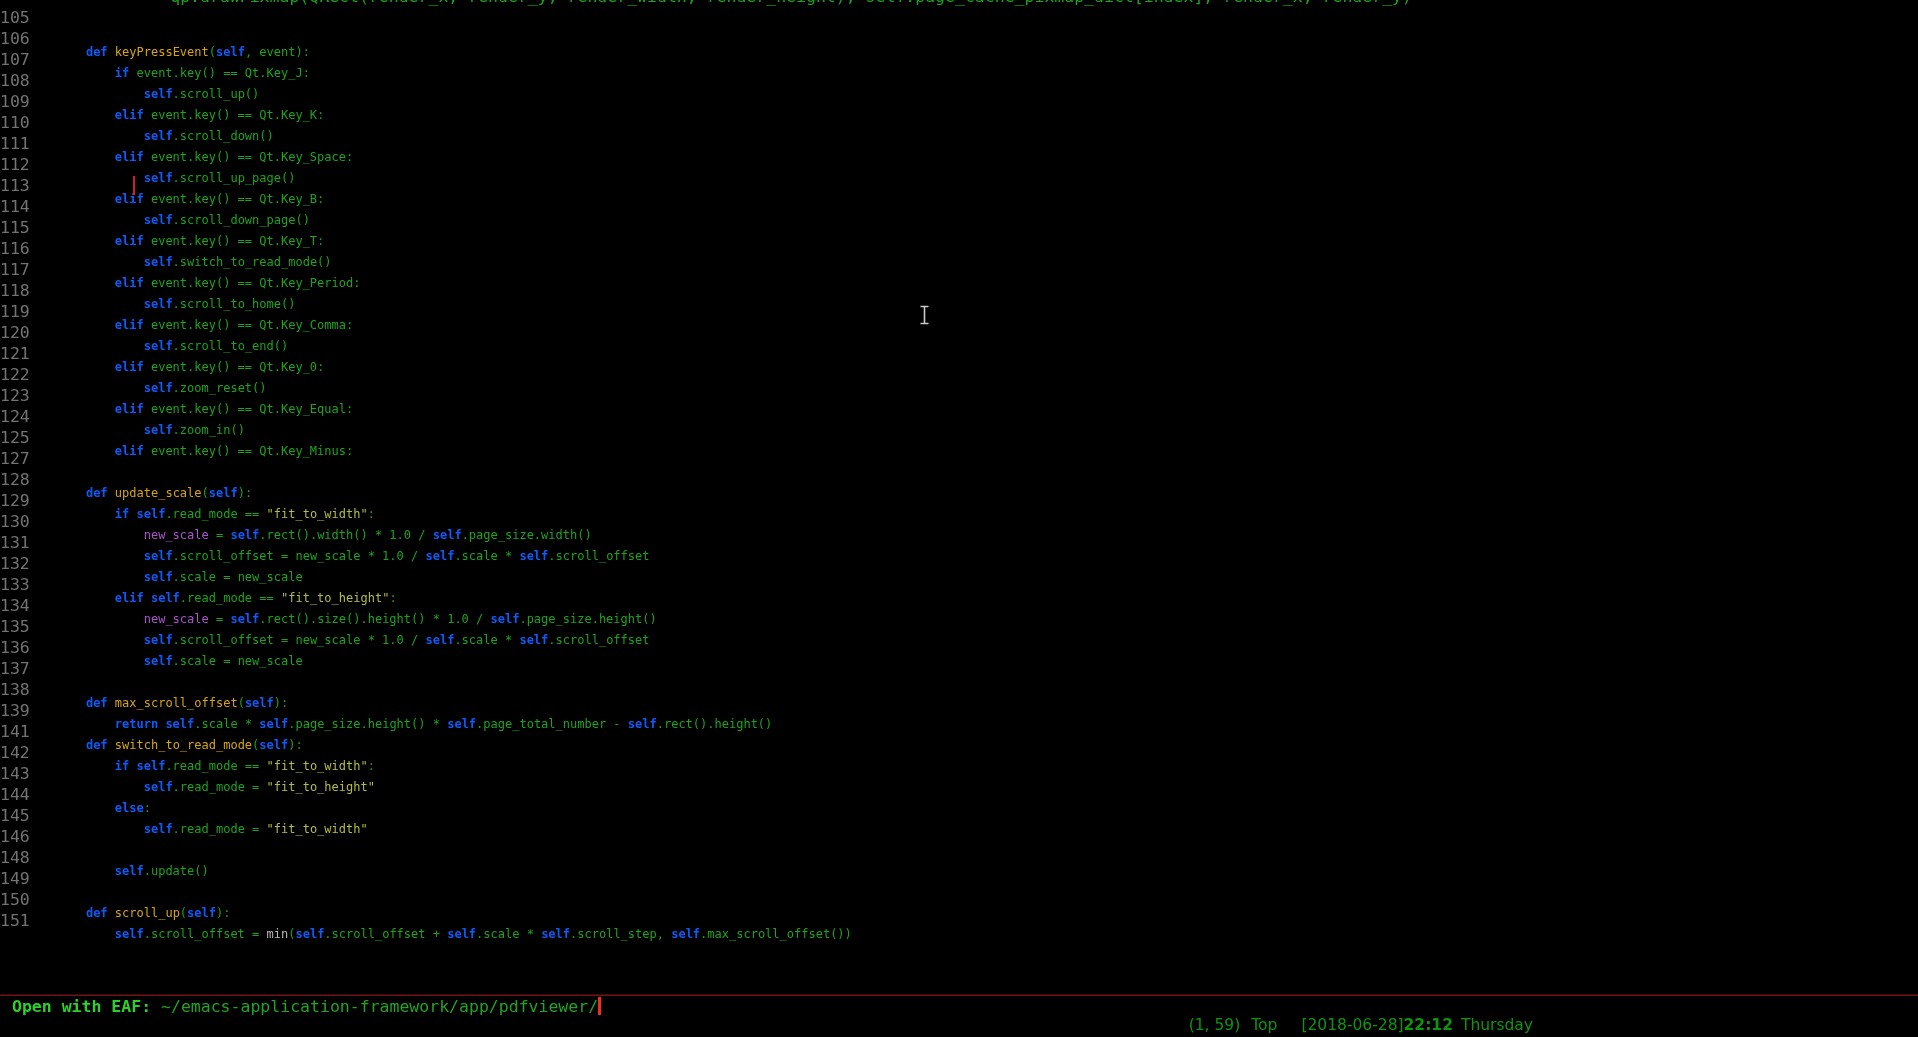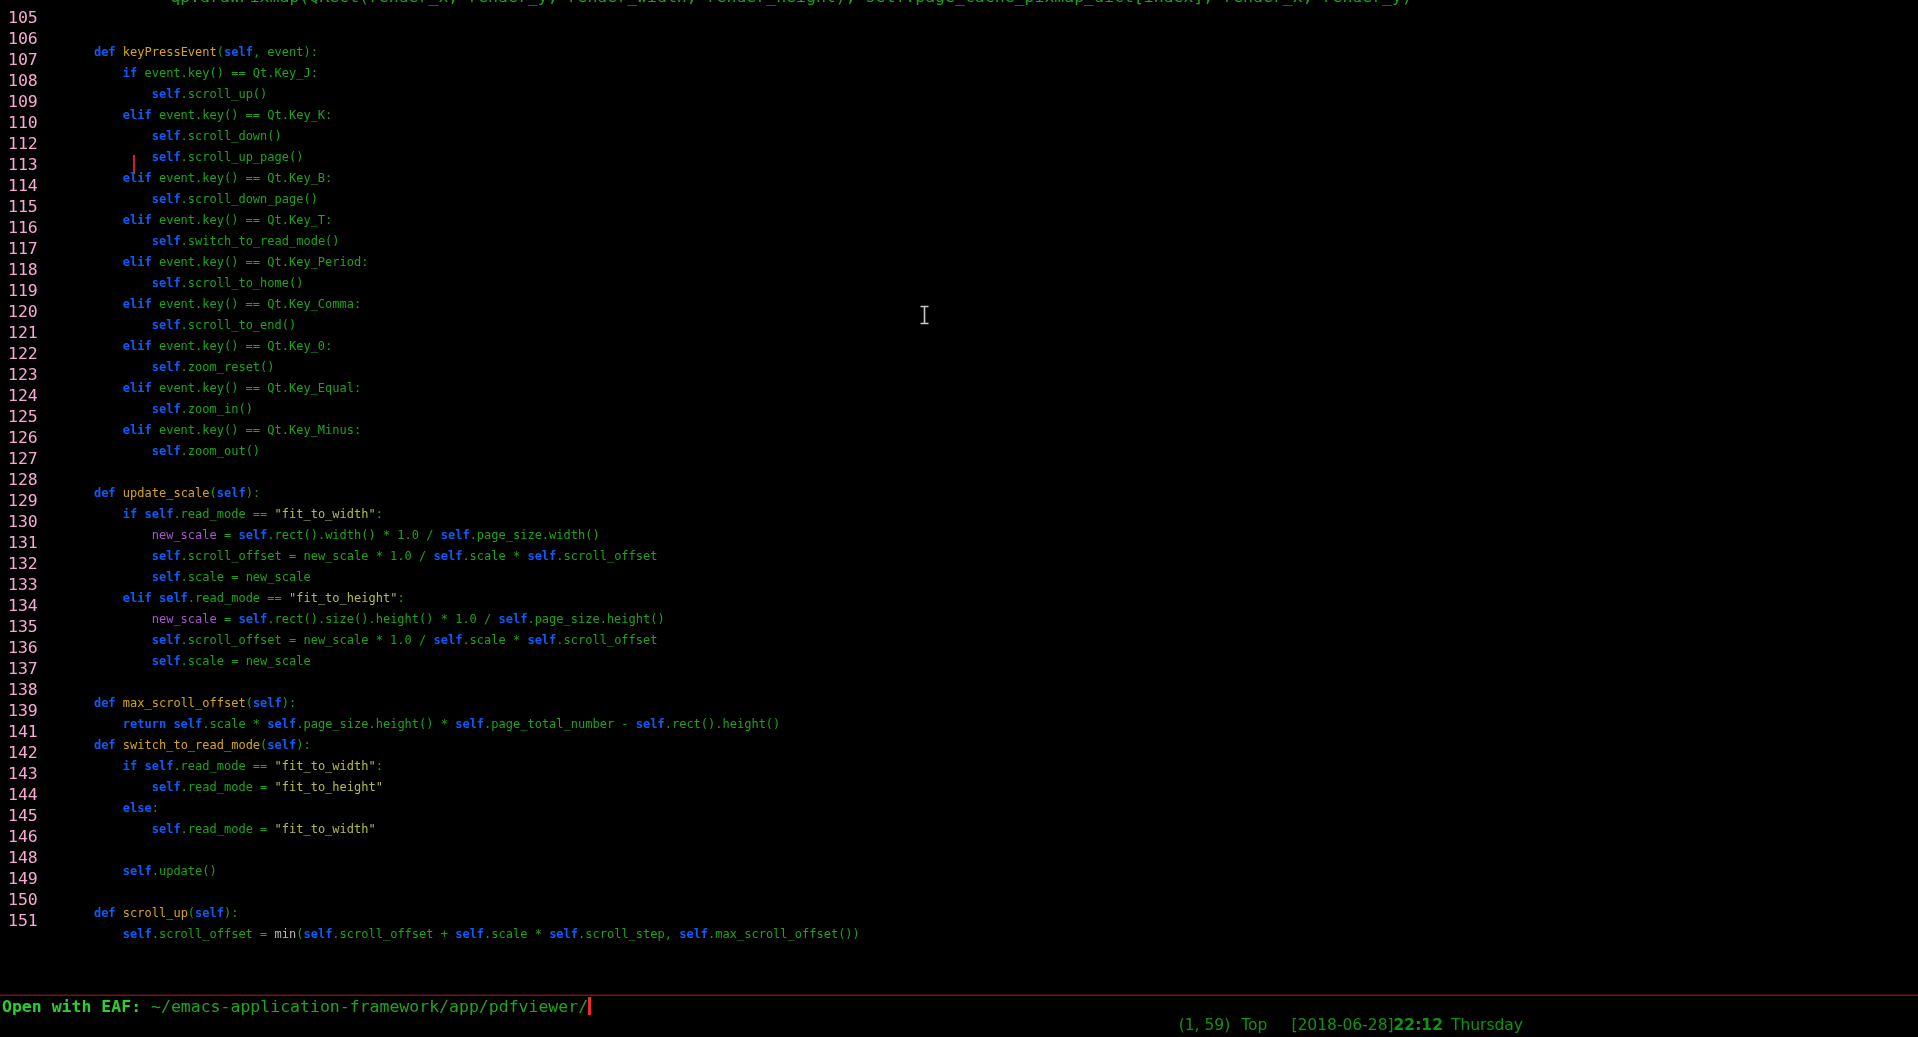--- a/index.html
+++ b/index.html
@@ -5,36 +5,36 @@
   html,body{margin:0;padding:0;background:#000;width:1918px;height:1037px;overflow:hidden;}
   body{font-family:"DejaVu Sans Mono", monospace;}
   .frame{position:absolute;inset:0;background:#000;}
 
   
   .editor{position:absolute;left:0;top:0;width:1918px;height:994px;overflow:hidden;}
   .clip-top{position:absolute;left:0;top:0;width:1918px;height:7px;overflow:hidden;}
   .clip-top pre{margin:-14px 0 0 0;padding:0 0 0 51px;font-size:16.5px;line-height:21px;color:#1da31d;font-family:inherit;}
   .rows{position:absolute;left:0;top:7px;width:1918px;}
   .row{position:relative;display:flex;height:21px;line-height:21px;font-size:16.5px;}
-  .ln{flex:0 0 43px;padding-left:8px;color:#f9a8d4;user-select:none;}
+  .ln{flex:0 0 43px;color:#737373;user-select:none;}
   .row pre{flex:1 1 auto;margin:14px;font-family:inherit;font-size:12px;line-height:21px;white-space:pre;}
   .row.hl pre{background:#fef9c3;}
   .t-d{color:#1da31d;}
   .t-k{color:#0f5bfa;font-weight:bold;}
   .t-f{color:#d7a514;}
   .t-s{color:#b6bb46;}
   .t-v{color:#aa55cc;}
   .t-b{color:#b9b9b9;}
   .win-cursor{position:absolute;left:133px;top:1px;width:2px;height:19px;background:#d02020;}
 
   
   .divider{position:absolute;left:0;top:994px;width:1918px;height:2px;background:#6e1414;border-top:1px solid #3c0c0c;box-sizing:border-box;}
 
   
-  .echo{position:absolute;left:2px;top:996px;width:1518px;height:41px;}
+  .echo{position:absolute;left:12px;top:996px;width:1518px;height:41px;}
   .prompt-row{position:relative;height:21px;line-height:21px;font-size:16.5px;white-space:pre;}
   .mb-prompt{color:#2bd12b;font-weight:bold;}
   .mb-input{color:#1fa51f;}
   .mb-cursor{display:inline-block;width:3px;height:18px;background:#ee2f1f;vertical-align:-3px;}
   .tray{position:absolute;right:-3px;top:19px;height:21px;line-height:21px;font-family:"DejaVu Sans", sans-serif;font-size:15.5px;color:#0f9412;white-space:pre;}
   .tray span{display:inline-block;}
   .tray .gap-a{margin-left:11px;}
   .tray .gap-b{margin-left:24px;}
   .tray .gap-c{margin-left:0;font-weight:bold;}
   .tray .gap-d{margin-left:8px;}
@@ -70,20 +70,24 @@
         </div>
         <div class="row">
           <span class="ln">109</span>
           <pre><span class="t-d">        </span><span class="t-k">elif</span><span class="t-d"> event.key() == Qt.Key_K:</span></pre>
         </div>
         <div class="row">
           <span class="ln">110</span>
           <pre><span class="t-d">            </span><span class="t-k">self</span><span class="t-d">.scroll_down()</span></pre>
         </div>
         <div class="row">
+          <span class="ln">111</span>
+          <pre><span class="t-d">        </span><span class="t-k">elif</span><span class="t-d"> event.key() == Qt.Key_Space:</span></pre>
+        </div>
+        <div class="row">
           <span class="ln">112</span>
           <pre><span class="t-d">            </span><span class="t-k">self</span><span class="t-d">.scroll_up_page()</span></pre>
         </div>
         <div class="row hl">
           <span class="ln">113</span>
           <pre><span class="t-d">        </span><span class="t-k">elif</span><span class="t-d"> event.key() == Qt.Key_B:</span></pre>
           <div class="win-cursor"></div>
         </div>
         <div class="row">
           <span class="ln">114</span>
@@ -125,24 +129,20 @@
           <span class="ln">123</span>
           <pre><span class="t-d">        </span><span class="t-k">elif</span><span class="t-d"> event.key() == Qt.Key_Equal:</span></pre>
         </div>
         <div class="row">
           <span class="ln">124</span>
           <pre><span class="t-d">            </span><span class="t-k">self</span><span class="t-d">.zoom_in()</span></pre>
         </div>
         <div class="row">
           <span class="ln">125</span>
           <pre><span class="t-d">        </span><span class="t-k">elif</span><span class="t-d"> event.key() == Qt.Key_Minus:</span></pre>
-        </div>
-        <div class="row">
-          <span class="ln">126</span>
-          <pre><span class="t-d">            </span><span class="t-k">self</span><span class="t-d">.zoom_out()</span></pre>
         </div>
         <div class="row">
           <span class="ln">127</span>
           <pre></pre>
         </div>
         <div class="row">
           <span class="ln">128</span>
           <pre><span class="t-d">    </span><span class="t-k">def</span><span class="t-d"> </span><span class="t-f">update_scale</span><span class="t-d">(</span><span class="t-k">self</span><span class="t-d">):</span></pre>
         </div>
         <div class="row">

